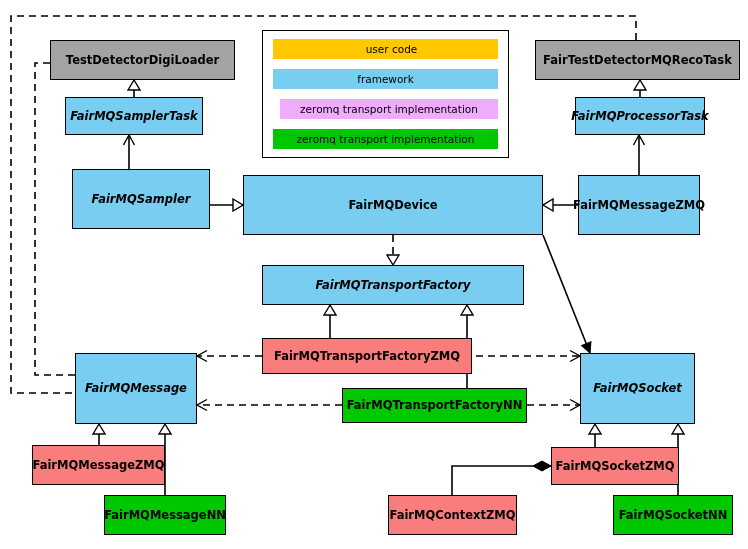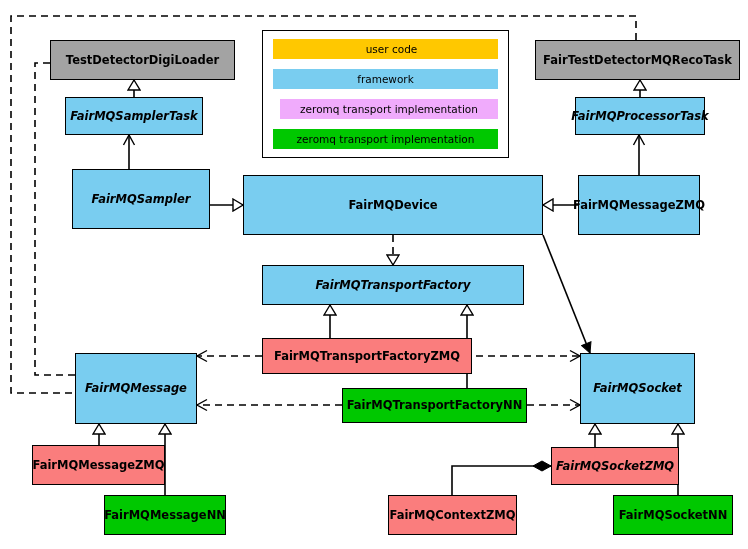--- a/index.html
+++ b/index.html
@@ -136,21 +136,21 @@
   </div>
 
   <div class="node zmq" style="left:32px;top:445px;width:133px;height:40px;">
     <span class="b">FairMQMessageZMQ</span>
   </div>
 
   <div class="node nn" style="left:104px;top:495px;width:122px;height:40px;">
     <span class="b">FairMQMessageNN</span>
   </div>
 
-  <div class="node zmq" style="left:551px;top:447px;width:128px;height:38px;font-style:italic;">
+  <div class="node zmq" style="left:551px;top:447px;width:128px;height:38px;">
     <span class="b">FairMQSocketZMQ</span>
   </div>
 
   <div class="node nn" style="left:613px;top:495px;width:120px;height:40px;">
     <span class="b">FairMQSocketNN</span>
   </div>
 
   <div class="node zmq" style="left:388px;top:495px;width:129px;height:40px;">
     <span class="b">FairMQContextZMQ</span>
   </div>

